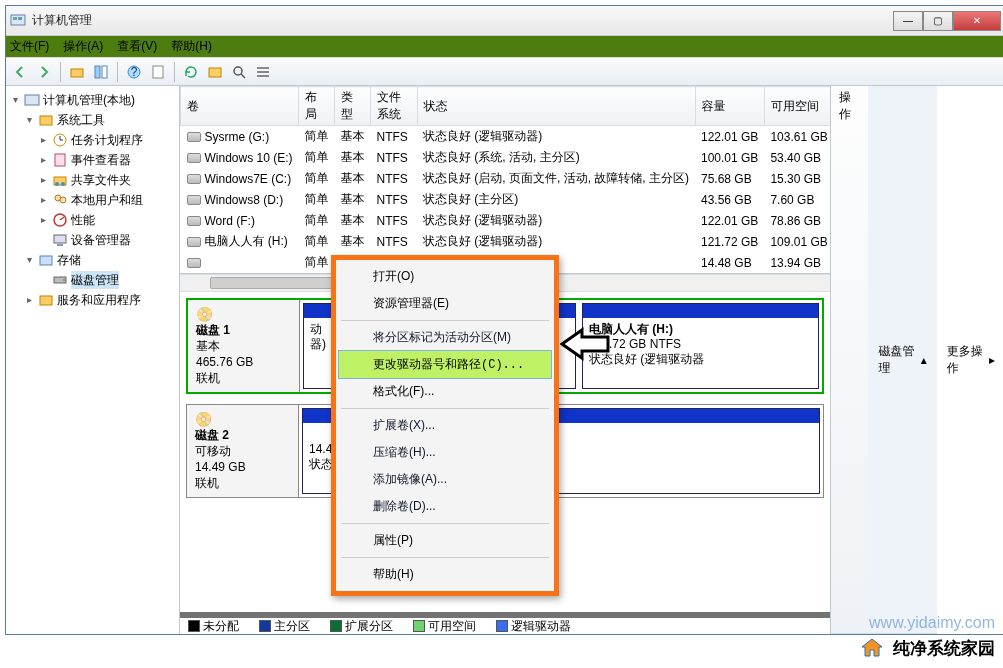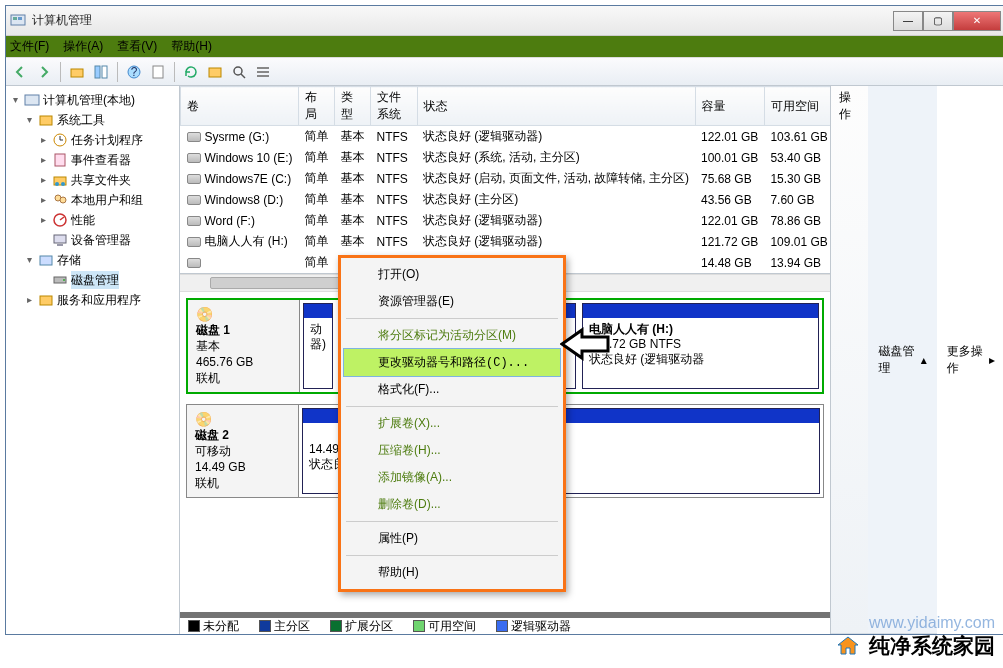--- a/index.html
+++ b/index.html
@@ -40,30 +40,30 @@
 .disk-parts{flex:1; display:flex; position:relative;}
 .part{border:1px solid #225; margin:3px; display:flex; flex-direction:column;}
 .part .phead{height:14px; background:#1034c8;}
 .part .pbody{padding:4px 6px; line-height:15px;}
 .legend{height:22px; border-top:6px solid #737373; display:flex;align-items:center;gap:20px;padding:0 8px;}
 .legend .sw{width:12px;height:12px;display:inline-block;margin-right:3px;vertical-align:middle;border:1px solid #555;}
 .right { width:174px; display:flex; flex-direction:row;}
 .right .rh{background:linear-gradient(#fdfdfd,#eef2f6);border-bottom:1px solid #d5dde5;padding:3px 8px;}
 .right .ritem{padding:6px 10px; display:flex; justify-content:space-between; align-items:center; cursor:default;}
 .right .ritem.hd{background:#eef3f9; border-bottom:1px solid #d5dde5;}
-.context{position:absolute; left:338px; top:255px; width:228px; background:#f4f4f4; border:3px solid #f97316; box-shadow:2px 3px 7px rgba(0,0,0,.35); padding:3px;}
+.context{position:absolute; left:331px; top:255px; width:228px; background:#f4f4f4; border:5px solid #f97316; box-shadow:2px 3px 7px rgba(0,0,0,.35); padding:3px;}
 .context .mi{padding:5px 20px 5px 34px; cursor:default; position:relative;}
-.context .mi.disabled{color:#4d7c0f;}
+.context .mi.disabled{color:#0f172a;}
 .context .mi.hover{background:#bef264; outline:1px solid #7eb4e0;font-family:Liberation Mono, monospace;}
 .context hr{border:none;border-top:1px solid #ccc;margin:3px 2px;}
 .arrow{position:absolute; left:560px; top:326px; pointer-events:none;}
 .watermark1{position:absolute; right:8px; bottom:36px; color:#7aa4d8; font-size:16px; opacity:.8;}
 .watermark2{position:absolute; right:8px; bottom:8px; display:flex; align-items:center; gap:6px;}
 .watermark2 .logo{width:30px;height:24px;display:inline-flex;}
-.watermark2 .t{font-size:21px; font-weight:bold;}
+.watermark2 .t{font-size:17px; font-weight:bold;}
 </style>
 </head>
 <body>
 
 <div class="window">
   <div class="titlebar">
     <span class="icon">
       <svg viewBox="0 0 16 16">
           <rect x="1" y="2" width="14" height="10" fill="#dce6f2" stroke="#6080a8"></rect>
           <rect x="3" y="4" width="4" height="3" fill="#6a9"></rect>

